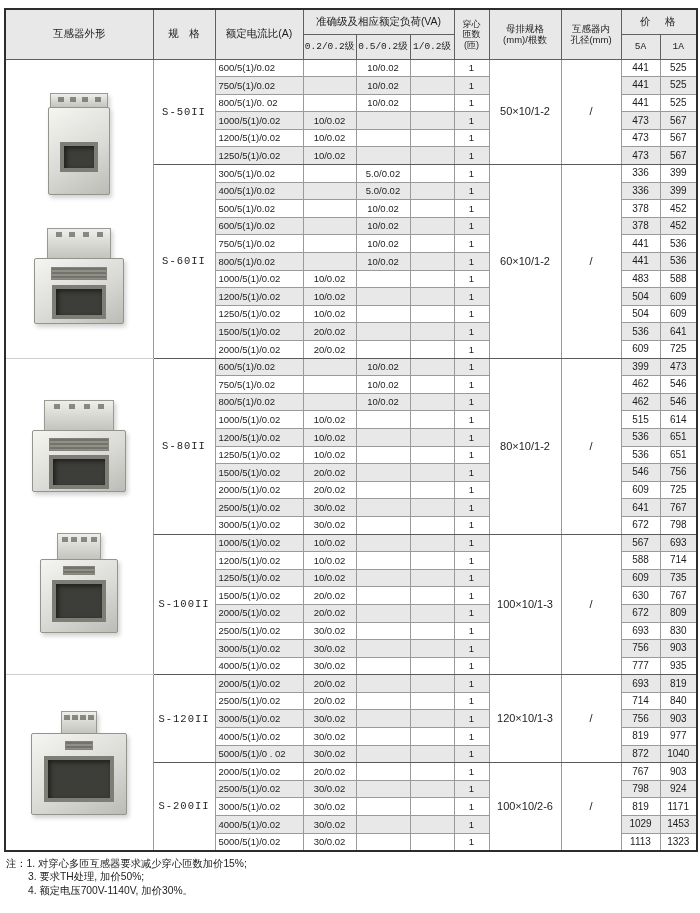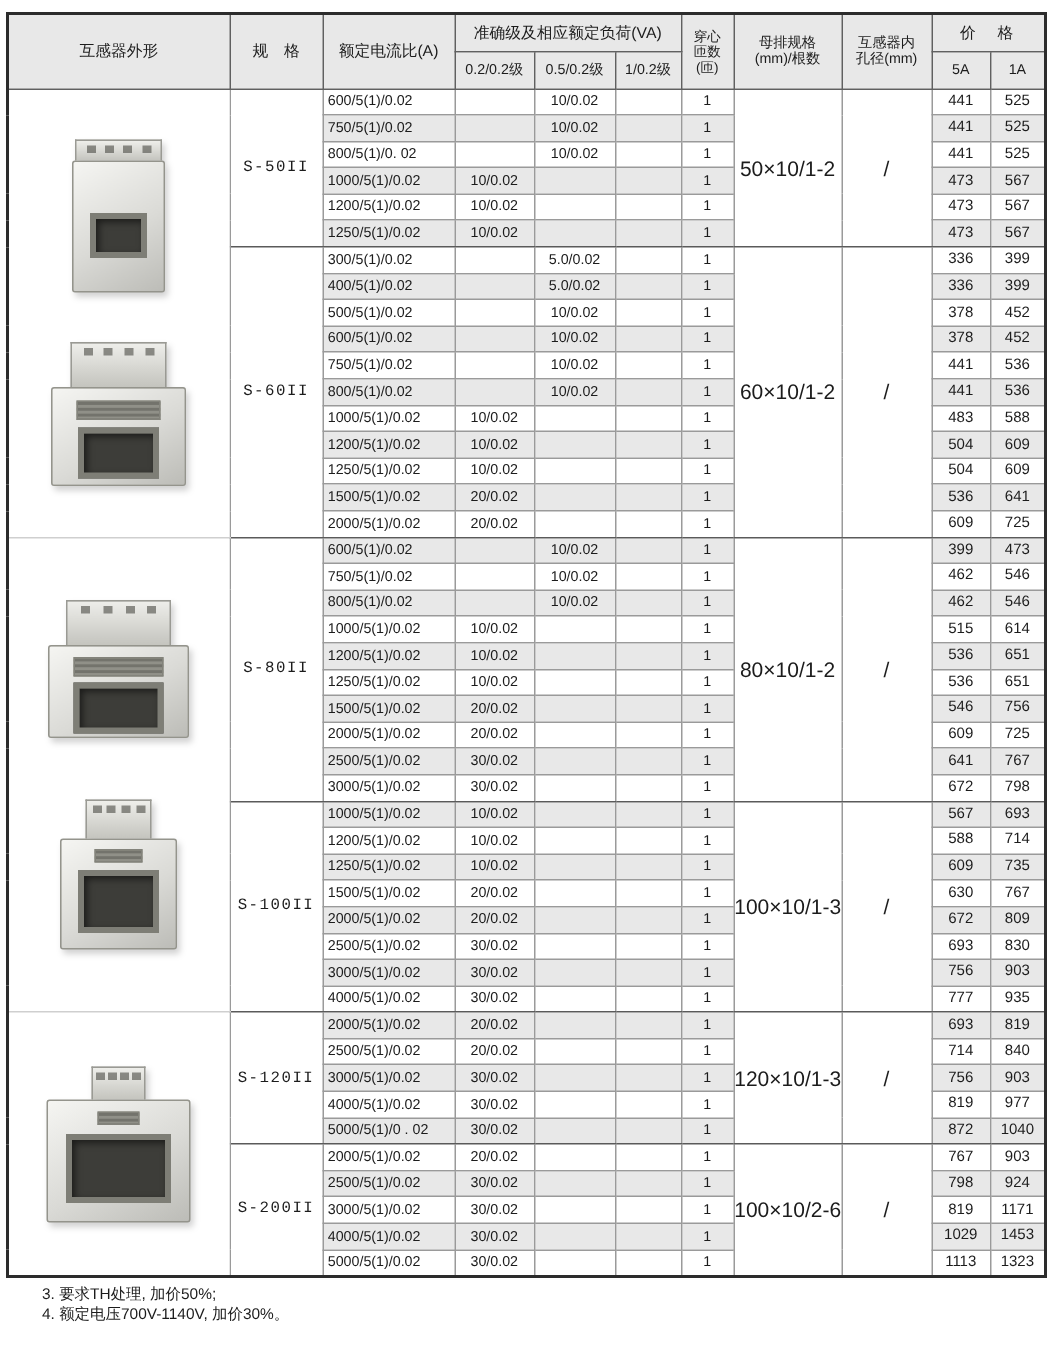--- a/index.html
+++ b/index.html
@@ -13,31 +13,31 @@
   }
   th,td{
     border:1px solid var(--border-grid,#9a9a9a);
     padding:0;overflow:hidden;white-space:nowrap;vertical-align:middle;text-align:center;
   }
   thead tr{height:25px;}
   th{
     background:var(--header-bg,#e8e8e8);font-weight:normal;font-size:10.5px;
     border-color:#606060;color:#1c1c1c;
   }
-  th.sub{font-size:9.5px;}
+  th.sub{font-size:9.5px;font-family:Liberation Mono, monospace;}
   th .ln{display:block;line-height:10.5px;font-size:9px;}
   th.th-busbar .ln, th.th-bore .ln{font-size:9.5px;line-height:11px;}
   th.th-price{letter-spacing:2px;}
   tbody tr{height:17.6px;}
   td{font-size:9.5px;line-height:1;background:#fff;}
   td.alt{background:var(--row-alt,#e8e8e8);}
   td.ratio-cell{text-align:left;padding-left:3px;}
   td.price-cell{font-size:10px;}
   td.spec-cell{font-size:10.5px;letter-spacing:1px;border-bottom-color:#5a5a5a;font-family:Liberation Mono, monospace;}
-  td.busbar-cell,td.bore-cell{font-size:14px;border-bottom-color:#5a5a5a;}
+  td.busbar-cell,td.bore-cell{font-size:11px;border-bottom-color:#5a5a5a;}
   tr.sec-last td{border-bottom-color:#5a5a5a;}
   td.photo-cell{position:relative;background:#fff;border-bottom-color:#cfcfcf;}
 
   
   .photo-stack{position:absolute;inset:0;display:flex;flex-direction:column;
     justify-content:space-evenly;align-items:center;}
   .ct{display:flex;flex-direction:column;align-items:center;
     filter:drop-shadow(2px 3px 2px rgba(0,0,0,0.18));}
   .ct-term{
     background:linear-gradient(180deg,#ececе8,#ededE9 0,#ececE8 0); 
@@ -625,17 +625,20 @@
           <td class="acc-cell"></td>
           <td class="acc-cell"></td>
           <td class="turns-cell">1</td>
           <td class="price-cell">1113</td>
           <td class="price-cell">1323</td>
         </tr>
       </tbody>
   </table>
 
   <div class="notes">
+    <div class="note-row">
+      <span>注：</span><span>1. 对穿心多匝互感器要求减少穿心匝数加价15%;</span>
+    </div>
     <div class="note-row indent">3. 要求TH处理, 加价50%;</div>
     <div class="note-row indent">4. 额定电压700V-1140V, 加价30%。</div>
   </div>
 
 </div>
 
 </body></html>

